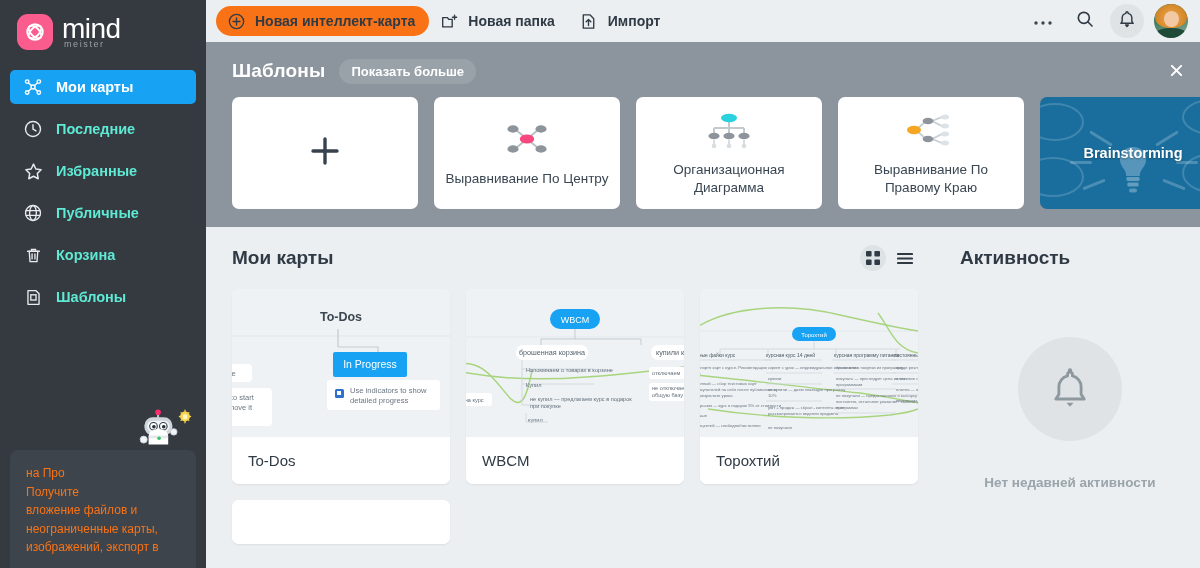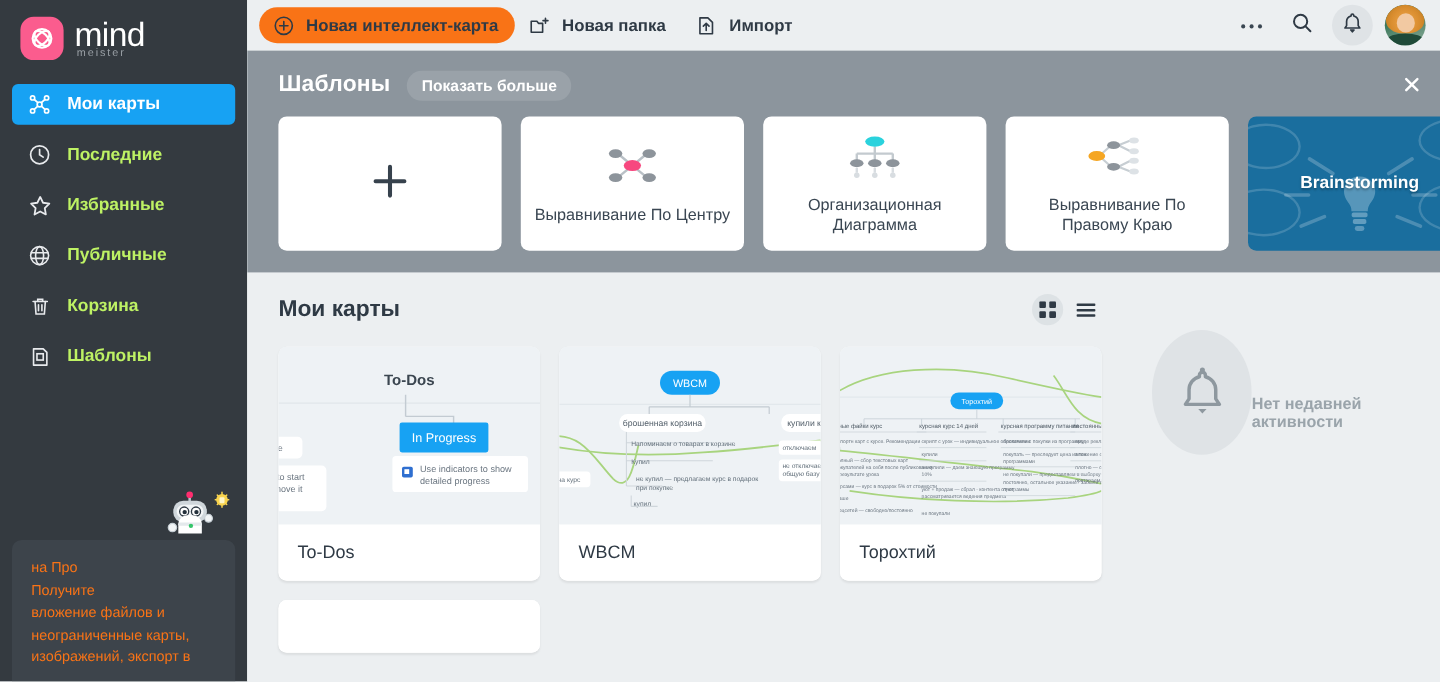--- a/index.html
+++ b/index.html
@@ -37,21 +37,21 @@
   }
   .logo-sub {
     font-size: 9px; color: #9aa0a6; letter-spacing: 1.6px;
     display: block; margin-top: -3px; margin-left: 2px;
   }
   .nav { margin-top: 18px; padding: 0 10px; }
   .nav-item {
     display: flex; align-items: center;
     height: 34px; border-radius: 5px;
     padding-left: 12px; margin-bottom: 8px;
-    color: #bef264; font-size: 14.5px; font-weight: 700;
+    color: #5eead4; font-size: 14.5px; font-weight: 700;
     cursor: pointer; user-select: none;
   }
   .nav-item.active { background: #17a2f3; color: #ffffff; }
   .nav-ico {
     width: 22px; height: 22px; margin-right: 12px;
     flex: 0 0 22px; display: flex; align-items: center; justify-content: center;
   }
   .nav-ico svg { display: block; }
 
   
@@ -179,21 +179,21 @@
   .map-thumb { height: 148px; background: #eef2f5; position: relative; overflow: hidden; }
   .map-name {
     flex: 1; display: flex; align-items: center;
     padding-left: 16px; font-size: 15px; color: #2f3a45; font-weight: 400;
     background:#fff;
   }
 
   
   .activity { flex: 1; padding-left: 18px; padding-right: 20px; }
   .act-title { font-size: 19px; font-weight: 700; color: #2f3a45; height: 62px; display: flex; align-items: center; }
-  .act-empty { display: flex; flex-direction: row; align-items: center; margin-top: 48px; }
+  .act-empty { display: flex; flex-direction: column; align-items: center; margin-top: 48px; }
   .act-circle {
     width: 104px; height: 104px; border-radius: 50%;
     background: #dfe3e6; display: flex; align-items: center; justify-content: center;
   }
   .act-text { margin-top: 34px; color: #9aa4ab; font-size: 13.5px; font-weight: 700; }
 </style>
 </head>
 <body>
 
 <div class="app">
@@ -615,20 +615,21 @@
             <div class="map-name">Торохтий</div>
           </div>
 
           <div class="map-card" style="height:44px;">
             <div class="map-thumb" style="background:#ffffff;height:44px;"></div>
           </div>
         </div>
       </div>
 
       <div class="activity">
+        <div class="act-title">Активность</div>
         <div class="act-empty">
           <div class="act-circle">
             <svg width="46" height="48" viewBox="0 0 24 24" fill="none" stroke="#8e989f" stroke-width="1.5" stroke-linejoin="round">
               <path d="M12 3.2a1.3 1.3 0 0 1 1.3 1.3v.7a5.8 5.8 0 0 1 4.5 5.6v4l1.6 2.4H4.6L6.2 14.8v-4a5.8 5.8 0 0 1 4.5-5.6v-.7A1.3 1.3 0 0 1 12 3.2z"></path>
               <circle cx="12" cy="2.3" r="1.1" fill="#8e989f" stroke="none"></circle>
               <path d="M10.2 19.2h3.6L12 21.2z" fill="#8e989f" stroke="none"></path>
             </svg>
           </div>
           <div class="act-text">Нет недавней активности</div>
         </div>

